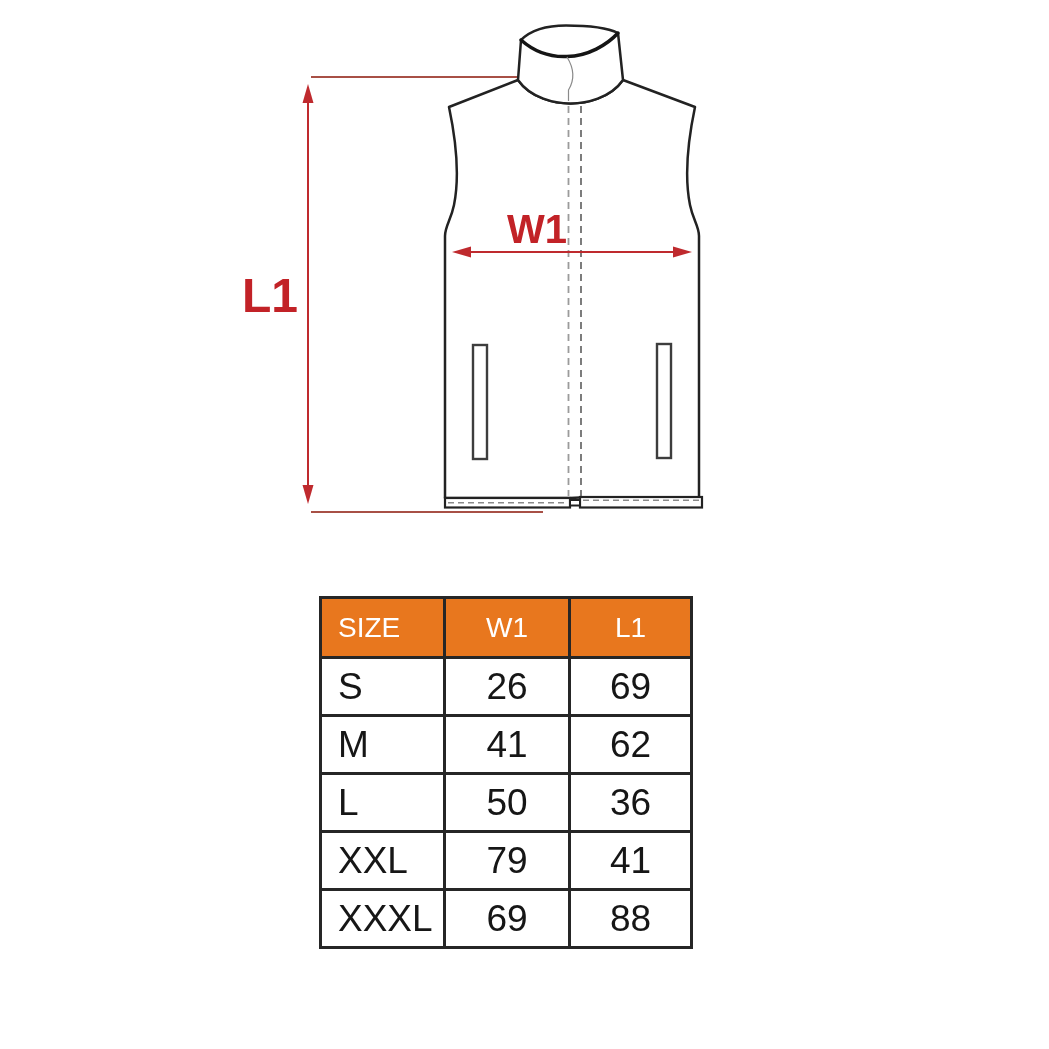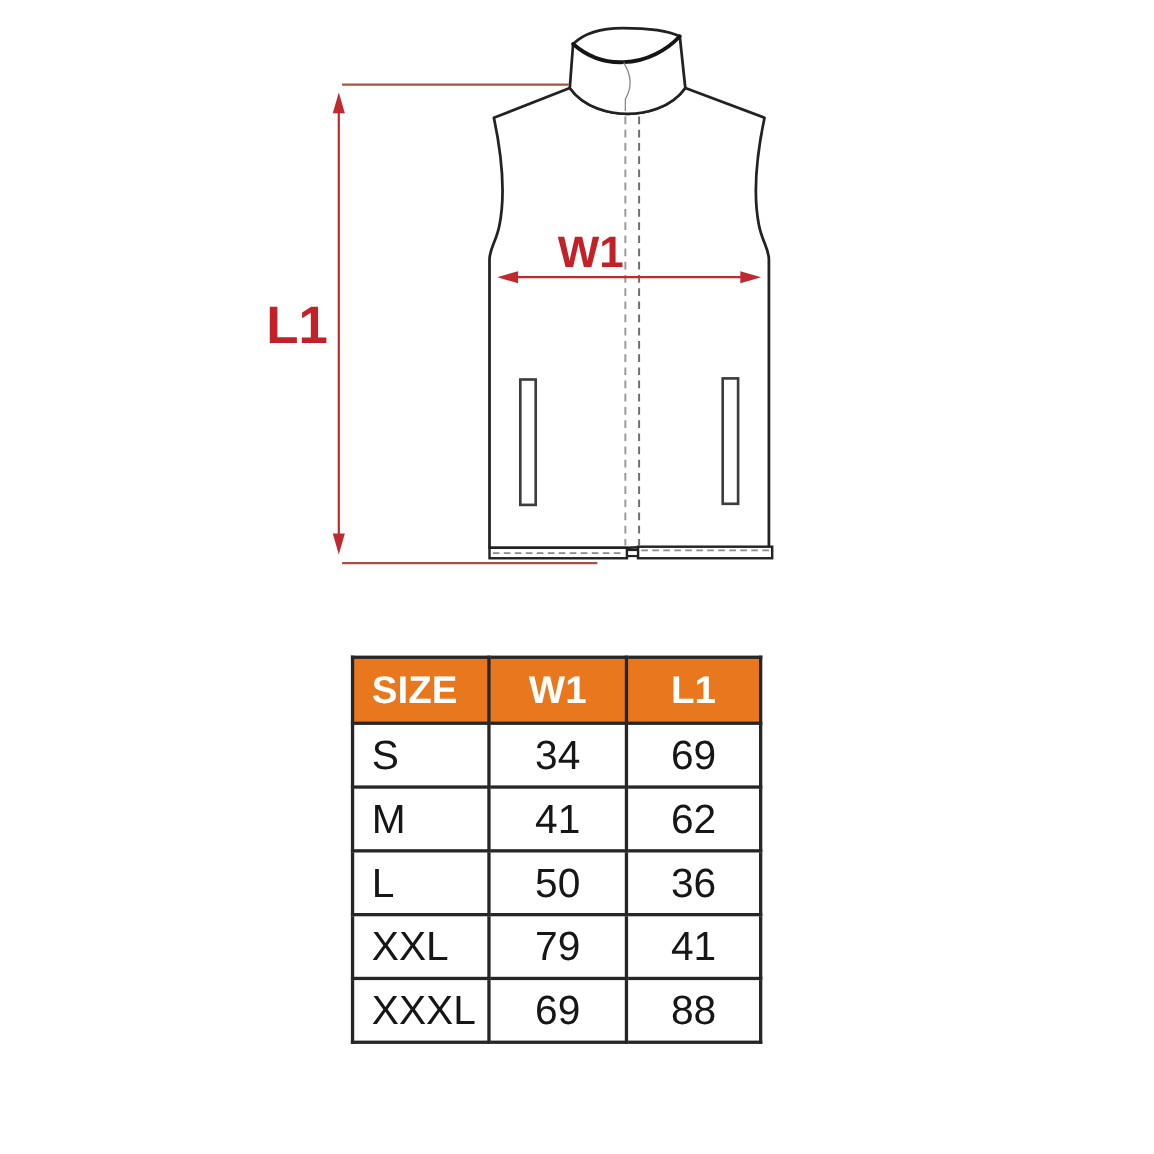--- a/index.html
+++ b/index.html
@@ -39,22 +39,22 @@
   table.size-table td {
     border: 3px solid #262626;
     box-sizing: border-box;
     vertical-align: middle;
     white-space: nowrap;
   }
   table.size-table th {
     height: 60px;
     background: var(--header-bg, #e8771e);
     color: var(--header-fg, #ffffff);
-    font-size: 35px;
-    font-weight: 700;
+    font-size: 28px;
+    font-weight: 400;
     text-align: center;
   }
   table.size-table th:first-child {
     text-align: left;
     padding-left: 16px;
   }
   table.size-table td {
     height: 58px;
     color: #161616;
     font-size: 37px;
@@ -136,21 +136,21 @@
     <thead>
       <tr>
         <th>SIZE</th>
         <th>W1</th>
         <th>L1</th>
       </tr>
     </thead>
     <tbody>
         <tr>
           <td>S</td>
-          <td>34</td>
+          <td>26</td>
           <td>69</td>
         </tr>
         <tr>
           <td>M</td>
           <td>41</td>
           <td>62</td>
         </tr>
         <tr>
           <td>L</td>
           <td>50</td>

